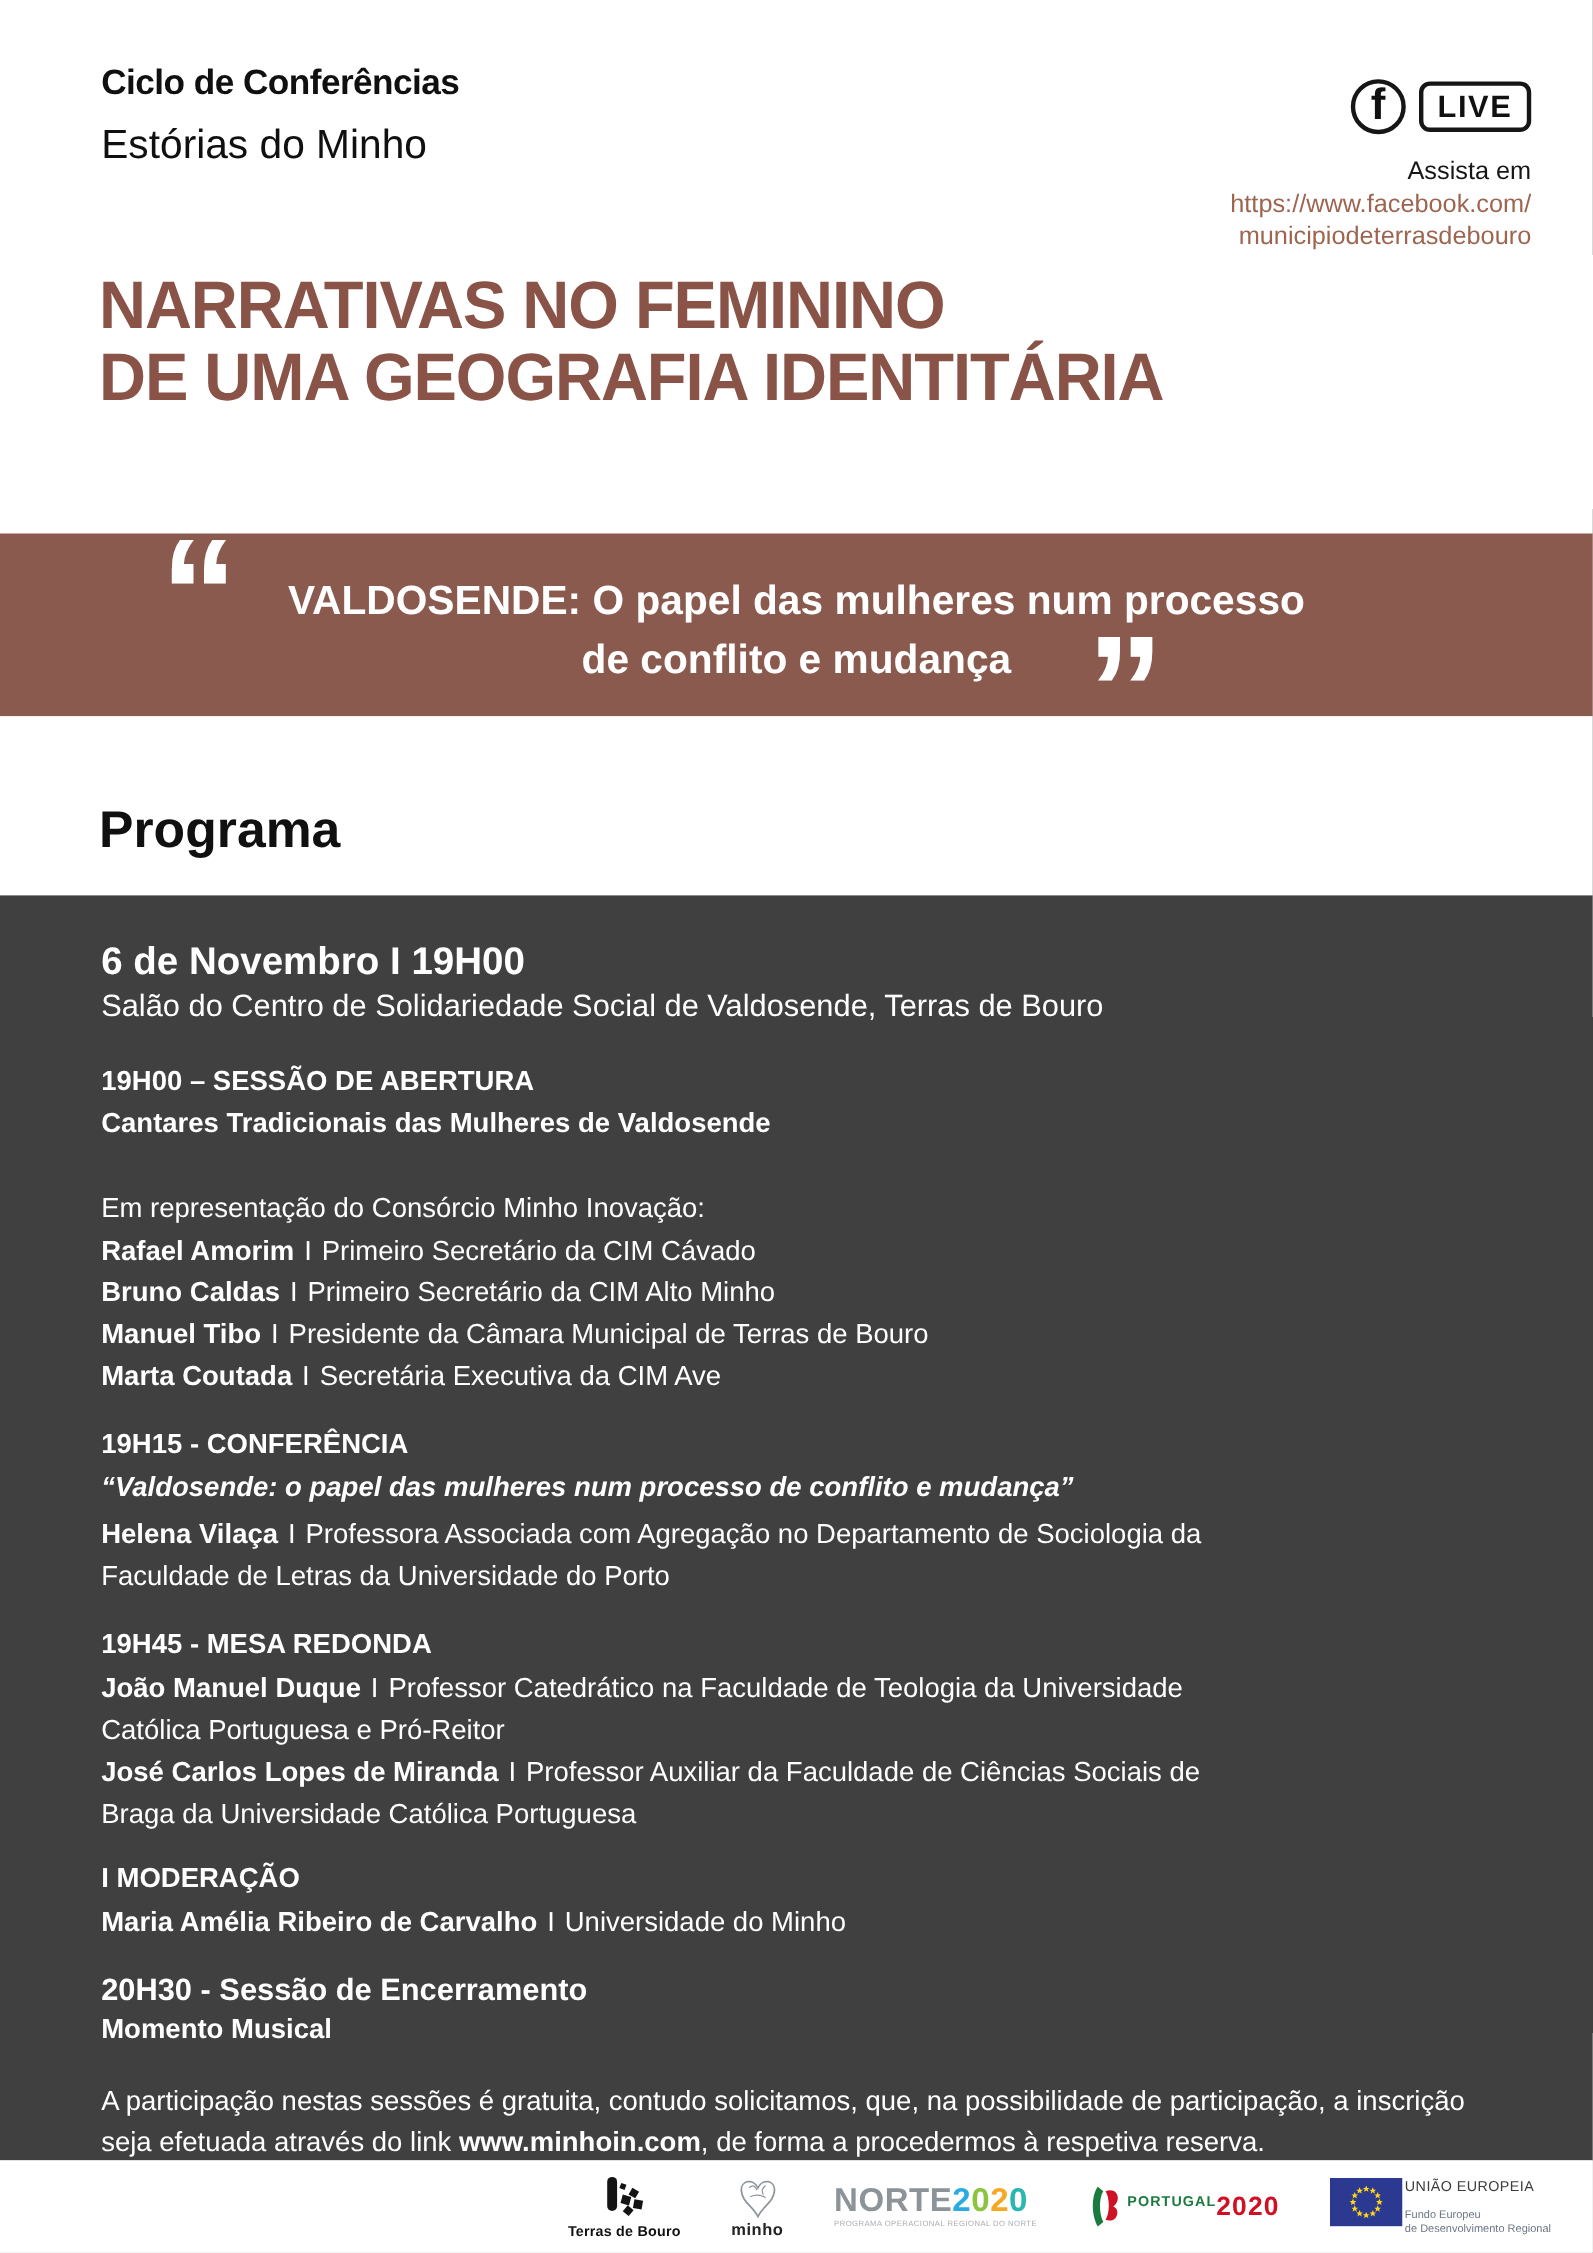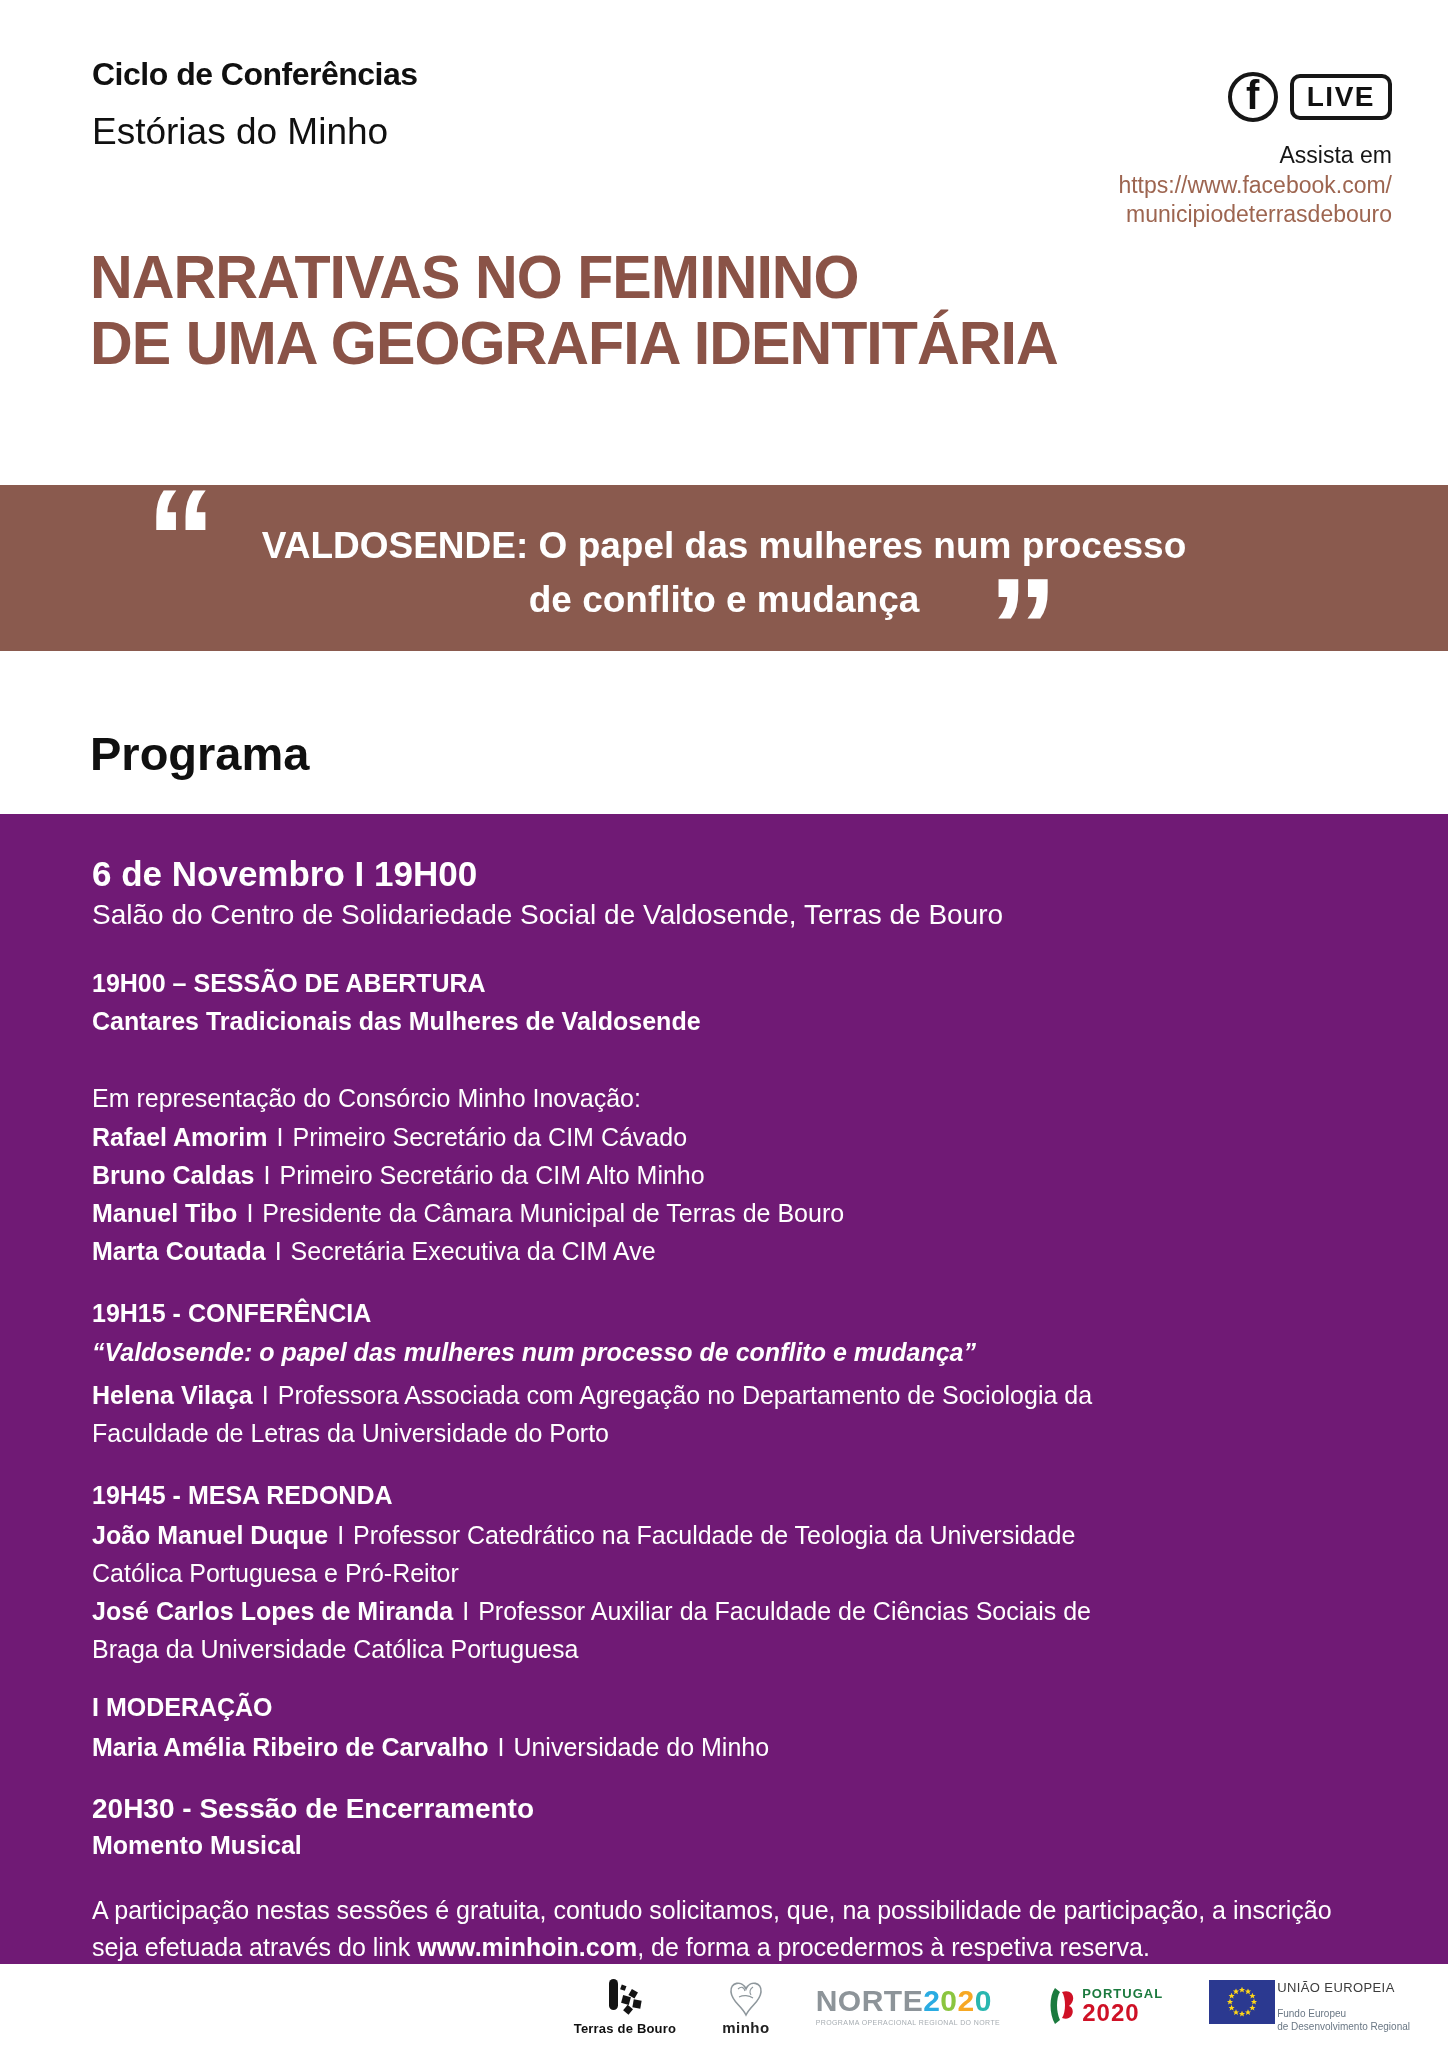--- a/index.html
+++ b/index.html
@@ -60,21 +60,21 @@
 
   
   .programa-heading {
     position:absolute; left:90px; top:726px;
     font-size:47px; font-weight:bold; color:#101010;
   }
 
   
   .program {
     position:absolute; left:0; top:814px; width:1448px; height:1150px;
-    background:#701a75; color:#ffffff;
+    background:#404040; color:#ffffff;
     padding:38px 92px 0; box-sizing:border-box;
   }
   .p-date { font-size:35px; font-weight:bold; line-height:44px; margin-bottom:2px; }
   .p-venue { font-size:28px; line-height:34px; margin-bottom:34px; }
   .p-h   { font-size:25px; font-weight:bold; line-height:34px; margin-bottom:4px; }
   .p-hsub{ font-size:25px; font-weight:bold; line-height:34px; margin-bottom:42px; }
   .p-intro { font-size:25px; line-height:36px; margin-bottom:2px; }
   .p-line { font-size:25px; line-height:38px; }
   .p-line.wrap { max-width:1040px; }
   .name { font-weight:bold; }
@@ -96,21 +96,21 @@
   }
   .logo { display:flex; flex-direction:column; align-items:center; }
   .logo-tb-label { font-size:13px; font-weight:bold; color:#111; margin-top:2px; letter-spacing:0.2px; }
   .logo-minho-label { font-size:15px; font-weight:bold; color:#222; margin-top:-2px; letter-spacing:0.5px; }
   .logo-norte { align-items:flex-start; }
   .norte-row { font-size:30px; font-weight:bold; letter-spacing:0.5px; line-height:1; }
   .norte-name { color:#8d9499; }
   .nd1 { color:#2aace2; } .nd2 { color:#8bc53f; } .nd3 { color:#f7a823; } .nd4 { color:#29b7b0; }
   .norte-sub { font-size:7px; color:#a7adb2; margin-top:3px; letter-spacing:0.4px; }
   .logo-pt { flex-direction:row; align-items:center; gap:6px; }
-  .pt-col { display:flex; flex-direction:column; line-height:1; }
+  .pt-col { display:flex; flex-direction:row; line-height:1; }
   .pt-name { font-size:13px; font-weight:bold; color:#1b7a3e; letter-spacing:1px; }
   .pt-year { font-size:24px; font-weight:bold; color:#cf1126; letter-spacing:1px; margin-top:1px; }
   .logo-eu { flex-direction:row; align-items:flex-start; gap:2px; }
   .eu-col { display:flex; flex-direction:column; }
   .eu-title { font-size:13px; color:#3c3c3c; letter-spacing:0.4px; }
   .eu-fund { font-size:10px; color:#6a7784; line-height:1.3; margin-top:12px; }
 </style>
 </head>
 <body>
 

